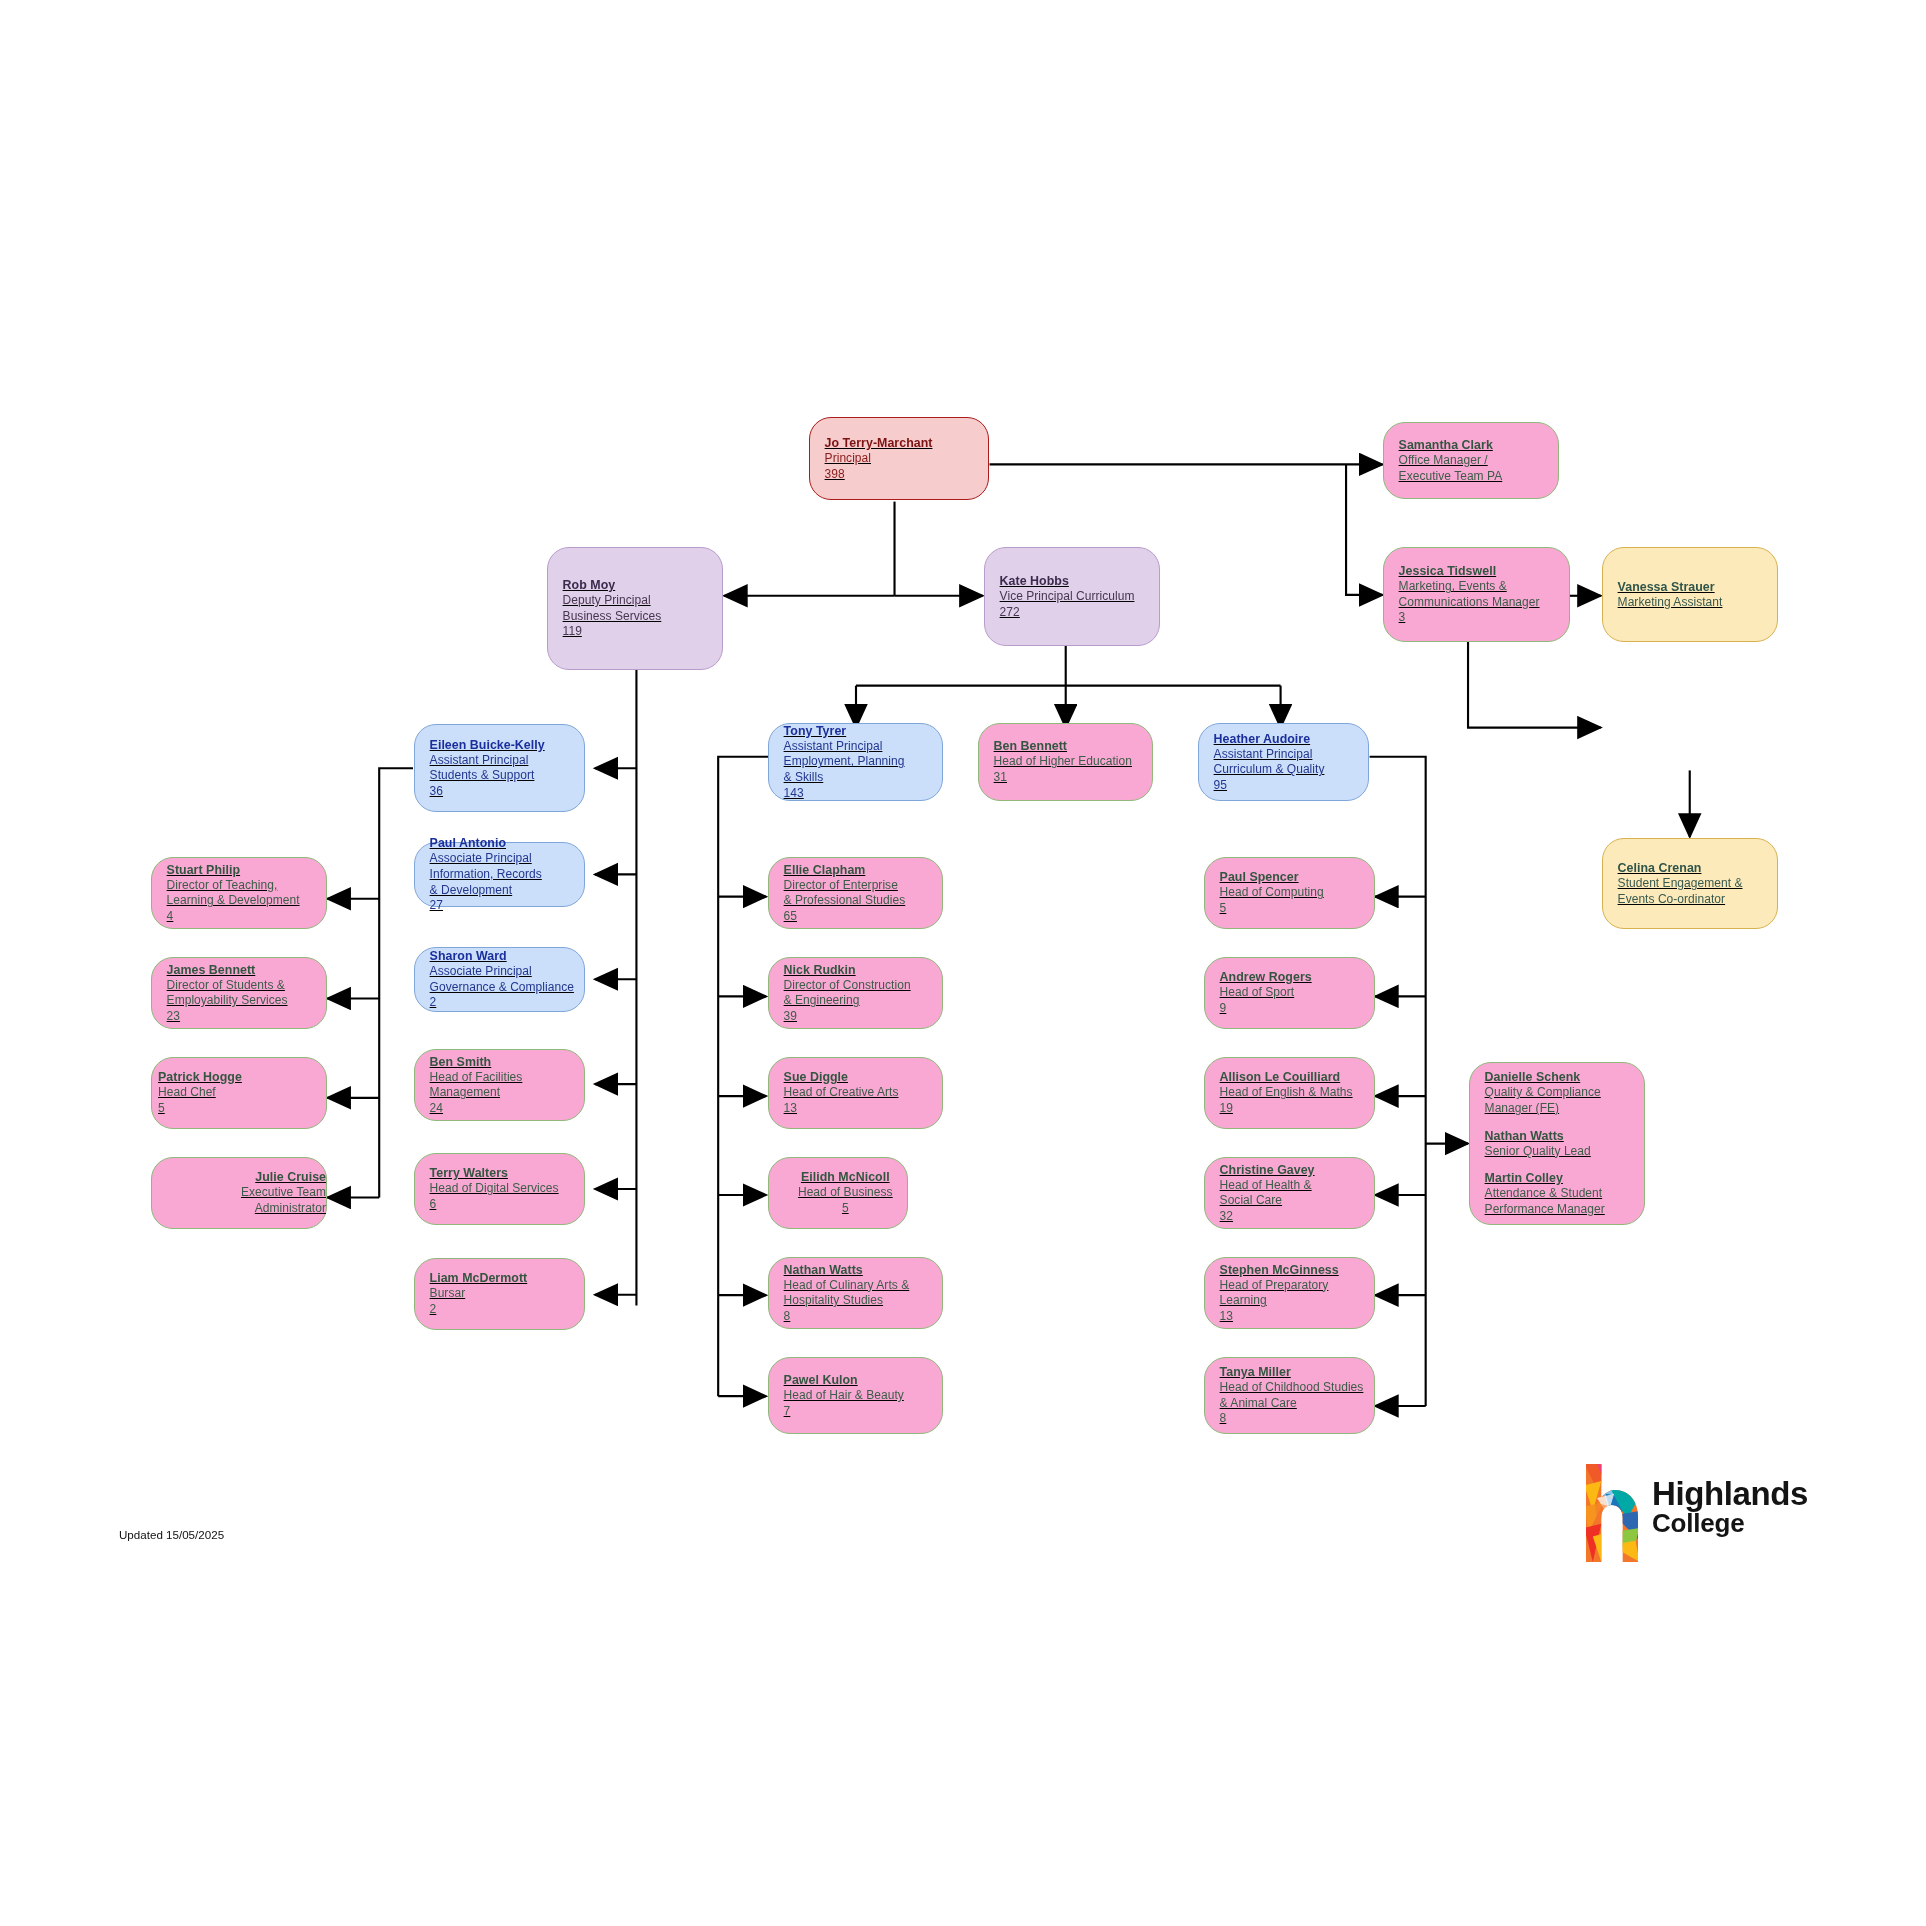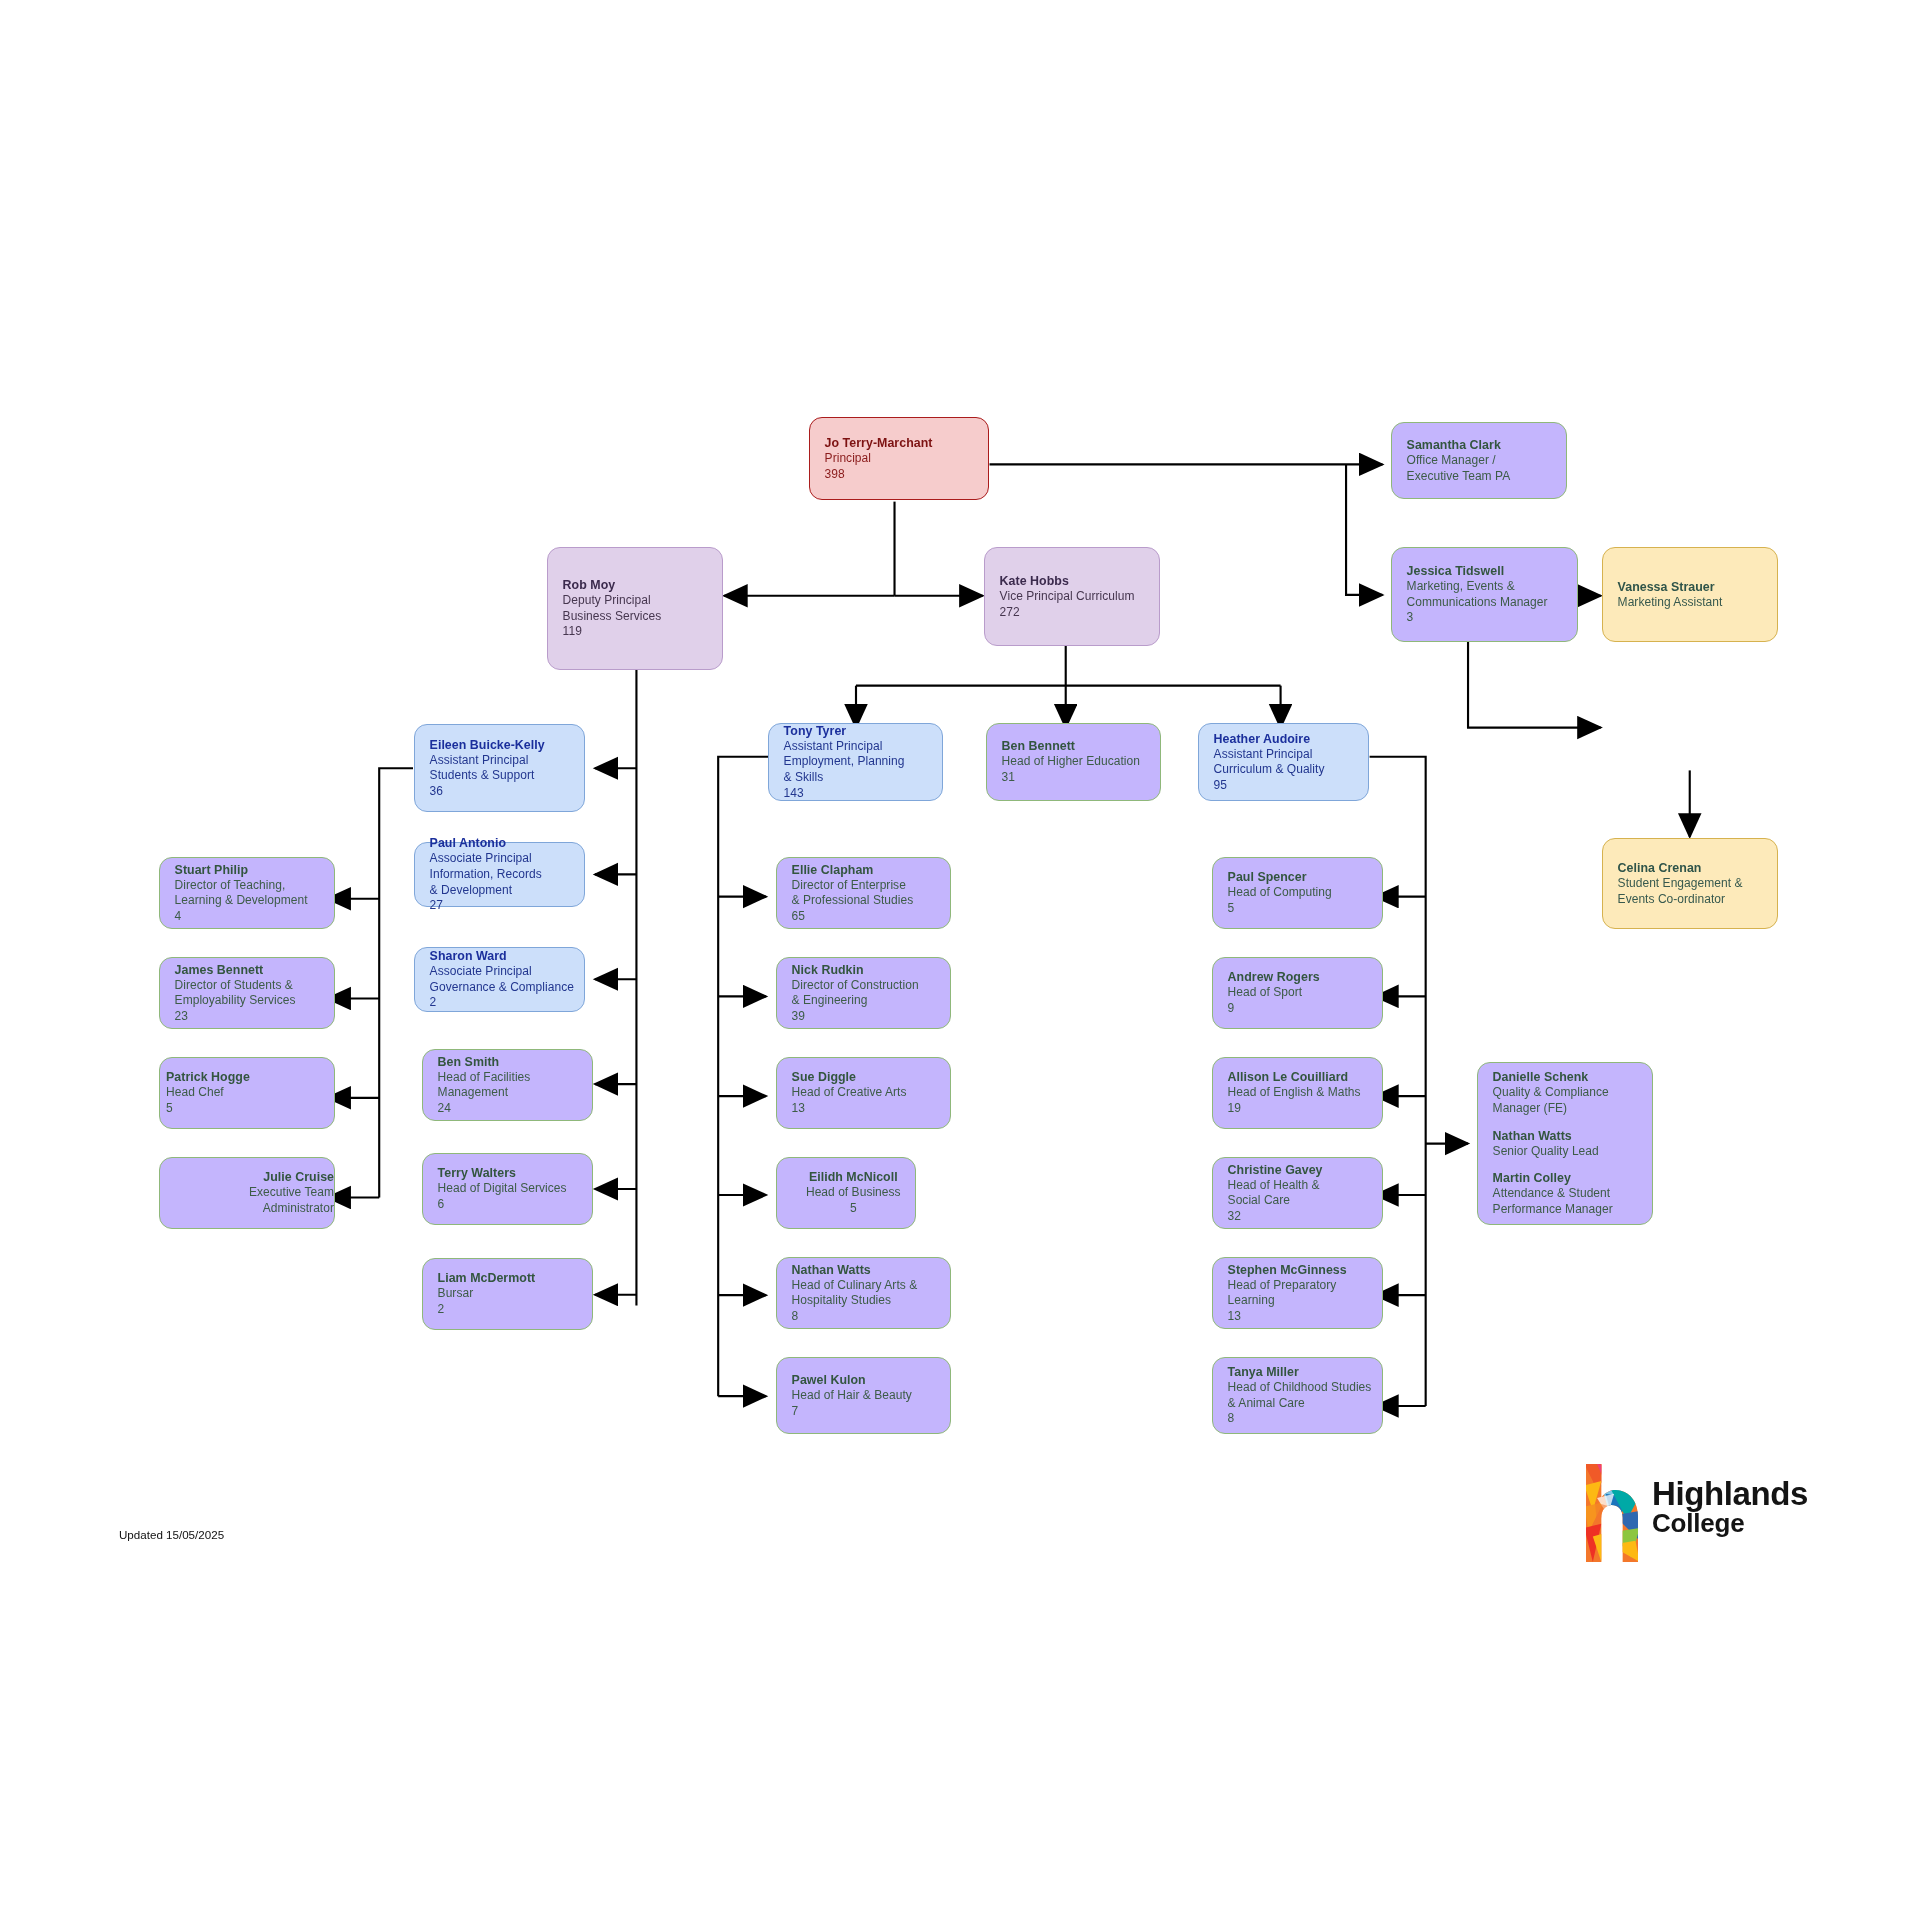--- a/index.html
+++ b/index.html
@@ -7,43 +7,44 @@
     width:1926px;height:1926px;
     font-family:"Liberation Sans","DejaVu Sans",sans-serif;
     position:relative;overflow:hidden;
   }
   #canvas{position:absolute;left:0;top:0;width:1926px;height:1926px;}
 
   
   .node{
     position:absolute;
     box-sizing:border-box;
-    border-radius:13px;
+    border-radius:22px;
     border-width:1.3px;border-style:solid;
     display:flex;flex-direction:column;justify-content:center;
     padding:0 0 0 14.6px;
     z-index:5;
+    text-decoration:underline;
   }
   .node .nm{font-weight:bold;font-size:12.4px;line-height:1.30;letter-spacing:0.04px;}
   .node .ln{font-size:12px;line-height:1.30;letter-spacing:0.04px;}
   .node .gap{height:11px;}
 
   .red   {background:#f6cccc;border-color:#aa1c1c;}
   .red .nm,.red .ln{color:#8a1b1b;}
   .red .nm{color:#7d1212;}
 
   .purple{background:#e0d0ea;border-color:#b99ccb;}
   .purple .nm{color:#3b2a4d;}
   .purple .ln{color:#46364f;}
 
   .blue  {background:#ccdffa;border-color:#7fa6d9;}
   .blue .nm{color:#1b2f9c;}
   .blue .ln{color:#22368f;}
 
-  .green {background:#c4b5fd;border-color:#8fb87a;margin-left:8px;}
+  .green {background:#f9a8d4;border-color:#8fb87a;}
   .green .nm{color:#33553f;}
   .green .ln{color:#3d5c47;}
 
   .yellow{background:#fdeaba;border-color:#d6b24f;}
   .yellow .nm{color:#2f5449;}
   .yellow .ln{color:#37594e;}
 
   
   #wires{position:absolute;left:0;top:0;width:1926px;height:1926px;z-index:1;}
 

